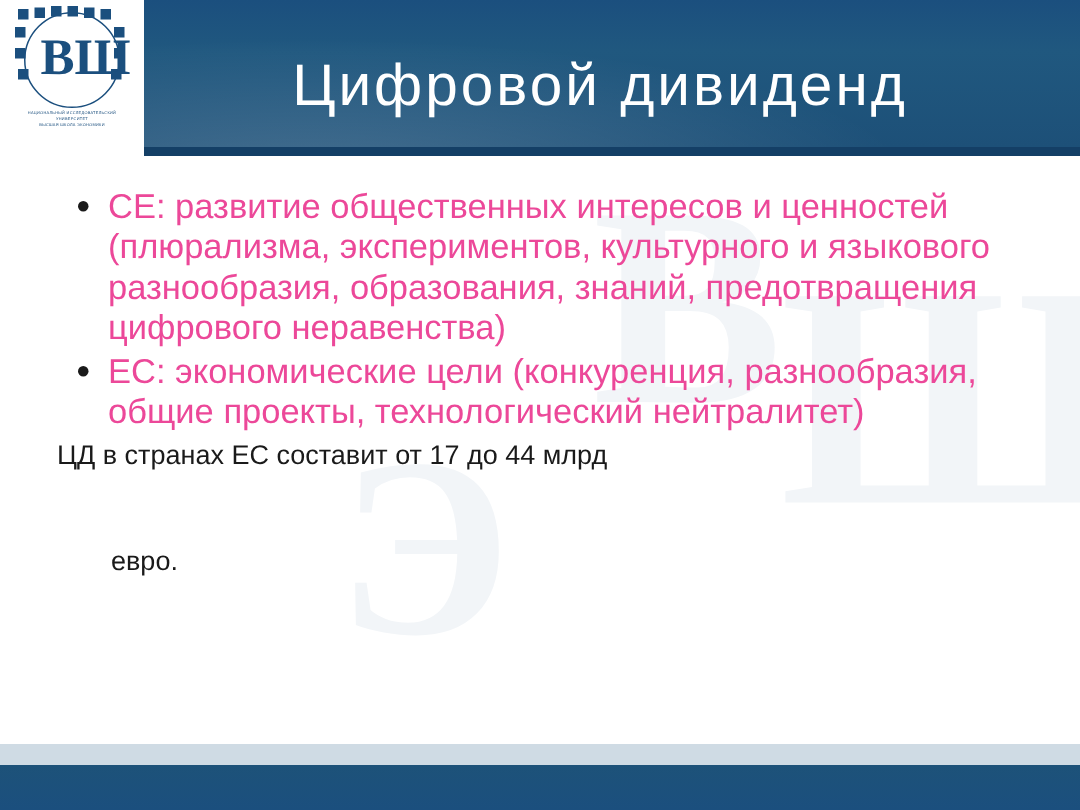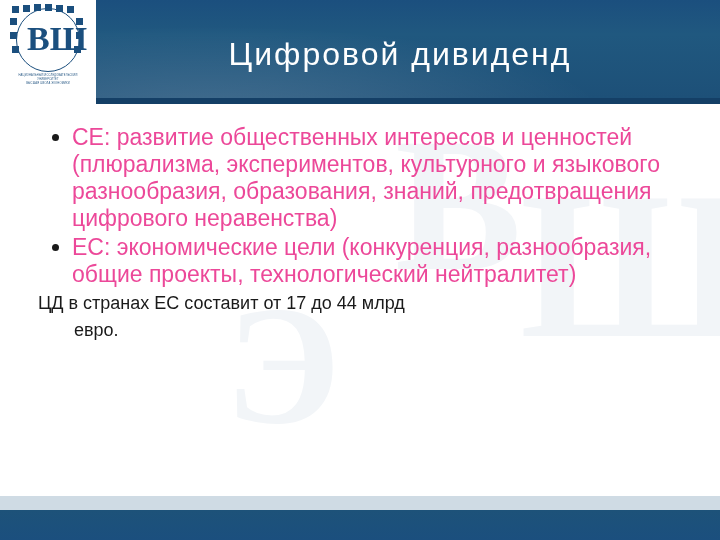--- a/index.html
+++ b/index.html
@@ -81,21 +81,21 @@
     width: 2px; height: 88px;
     background: #ffffff;
     opacity: 0.85;
   }
   .title {
     position: absolute;
     left: 100px;
     top: 36px;
     width: 600px;
     color: #ffffff;
-    font-size: 32px;
+    font-size: 39px;
     letter-spacing: 2px;
     text-align: center;
     white-space: nowrap;
   }
 
   
   .emblem {
     position: absolute;
     left: 10px; top: 6px;
     width: 76px; height: 88px;
@@ -166,20 +166,21 @@
   .plain {
     font-size: 18px;
     line-height: 27px;
     color: #1a1a1a;
     padding-left: 8px;
     text-indent: 0;
   }
   .plain .cont {
     display: block;
     padding-left: 36px;
+    margin-top: 44px;
   }
 
   
   .footer-light {
     position: absolute;
     left: 0; bottom: 30px;
     width: 720px; height: 14px;
     background: #cfdbe4;
   }
   .footer-dark {

